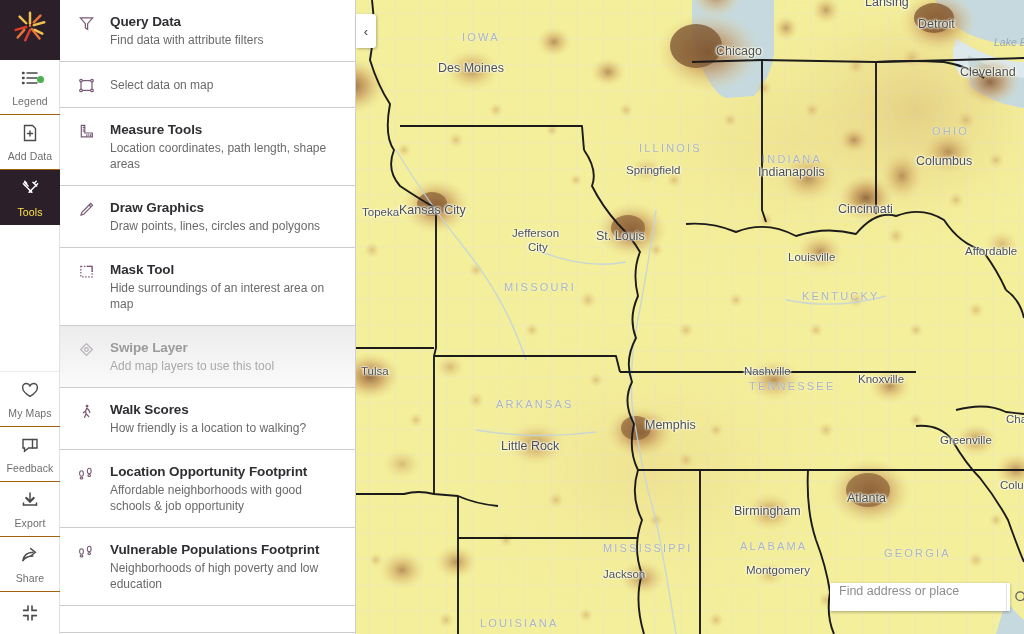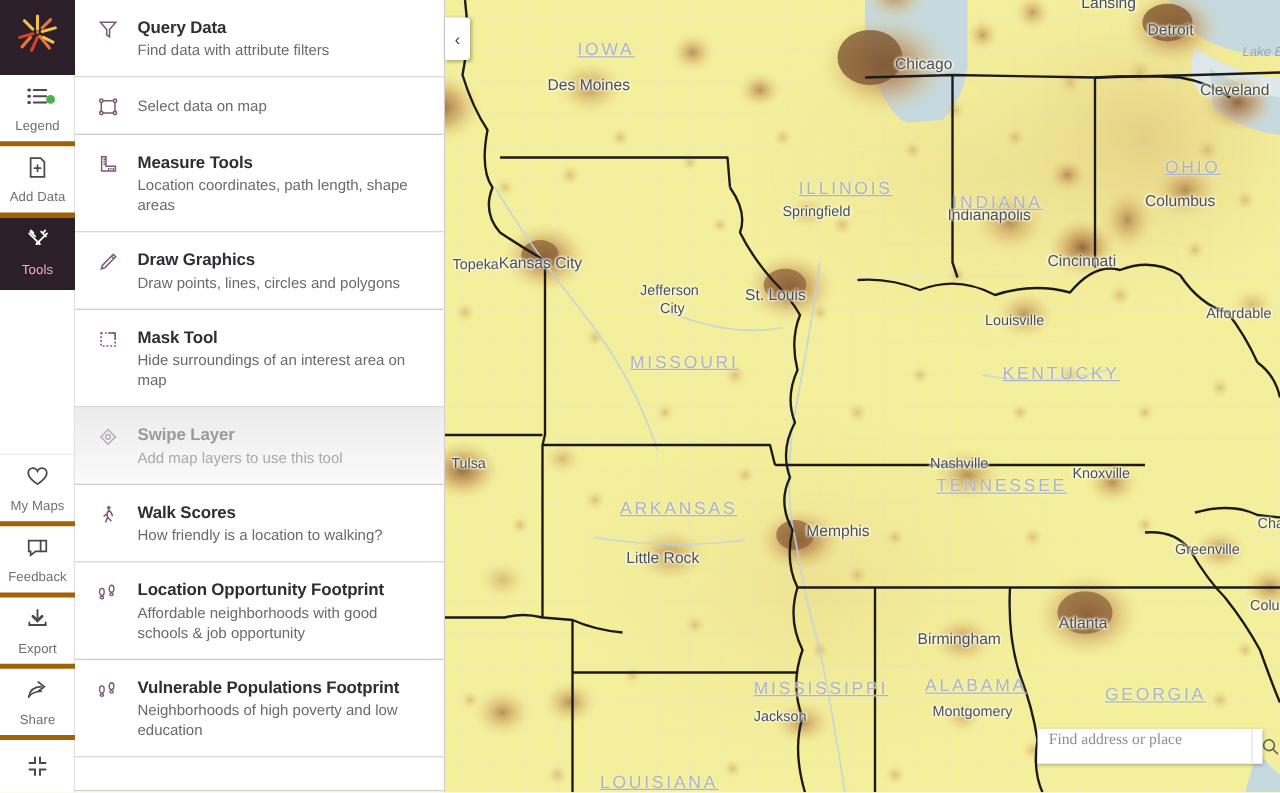--- a/index.html
+++ b/index.html
@@ -21,26 +21,26 @@
     width: 60px; height: 60px; background: #2b2029;
     display: flex; align-items: center; justify-content: center;
     flex: 0 0 60px;
   }
   .rail-item {
     position: relative;
     width: 60px; min-height: 55px;
     display: flex; flex-direction: column;
     align-items: center; justify-content: center;
     gap: 3px; padding: 7px 2px 6px;
-    border-bottom: 4px solid #a16207;
+    border-bottom: 1px solid #a16207;
     color: #6e6e6e; cursor: pointer;
     flex: 0 0 auto;
   }
   .rail-item .rail-label { font-size: 10.5px; line-height: 12px; letter-spacing: .1px; }
-  .rail-item.active { background: #2b2029; color: #f9a8d4; border-bottom-color: #2b2029; text-align: right; }
+  .rail-item.active { background: #2b2029; color: #fde047; border-bottom-color: #2b2029; text-align: right; }
   .rail-item.active svg { stroke: #ffffff; }
   .rail-item svg { stroke: #4a4a4a; }
   .rail-spacer { flex: 1 1 auto; border-bottom: 1px solid #ececec; }
   .greendot {
     position: absolute; width: 7px; height: 7px; border-radius: 50%;
     background: #4caf50; left: 37px; top: 16px;
   }
   #rail-bottom-icon {
     width: 60px; flex: 0 0 42px;
     display: flex; align-items: center; justify-content: center;
@@ -98,41 +98,40 @@
   
   .city-label {
     position: absolute; font-size: 11.5px; color: #4a4f5c;
     white-space: nowrap; text-shadow:
       0 0 2px rgba(255,255,235,.95), 0 0 3px rgba(255,255,235,.9),
       1px 0 2px rgba(255,255,235,.9), -1px 0 2px rgba(255,255,235,.9);
     pointer-events: none; line-height: 13px;
   }
   .city-label.big { font-size: 12.5px; }
   .state-label {
-    position: absolute; font-size: 14px; color: #aab4c6;
+    position: absolute; font-size: 11px; color: #aab4c6;
     letter-spacing: 2.2px; white-space: nowrap; pointer-events: none;
     text-shadow: 0 0 2px rgba(255,255,235,.8);
-    text-decoration: underline;
   }
   .lake-label {
     position: absolute; font-size: 10.5px; color: #9aa8b4;
     font-style: italic; white-space: nowrap; pointer-events: none;
   }
 
   
   #searchbox {
     position: absolute; right: 14px; bottom: 23px;
     width: 180px; height: 28px; background: #ffffff;
     box-shadow: 0 1px 3px rgba(0,0,0,.3);
     display: flex; align-items: center; z-index: 36;
   }
   #searchbox input {
     flex: 1 1 auto; border: none; outline: none; height: 26px;
     padding: 0 6px 12px 9px; font-size: 12.5px; color: #3c3c3c;
-    font-family: Liberation Serif, serif; background: transparent;
+    font-family: Liberation Sans, sans-serif; background: transparent;
   }
   #searchbox input::placeholder { color: #8e8e8e; }
   #search-btn {
     flex: 0 0 30px; height: 28px; display:flex; align-items:center;
     justify-content:center; border-left: 1px solid #e4e4e4; cursor: pointer;
   }
 </style>
 </head>
 <body>
 

